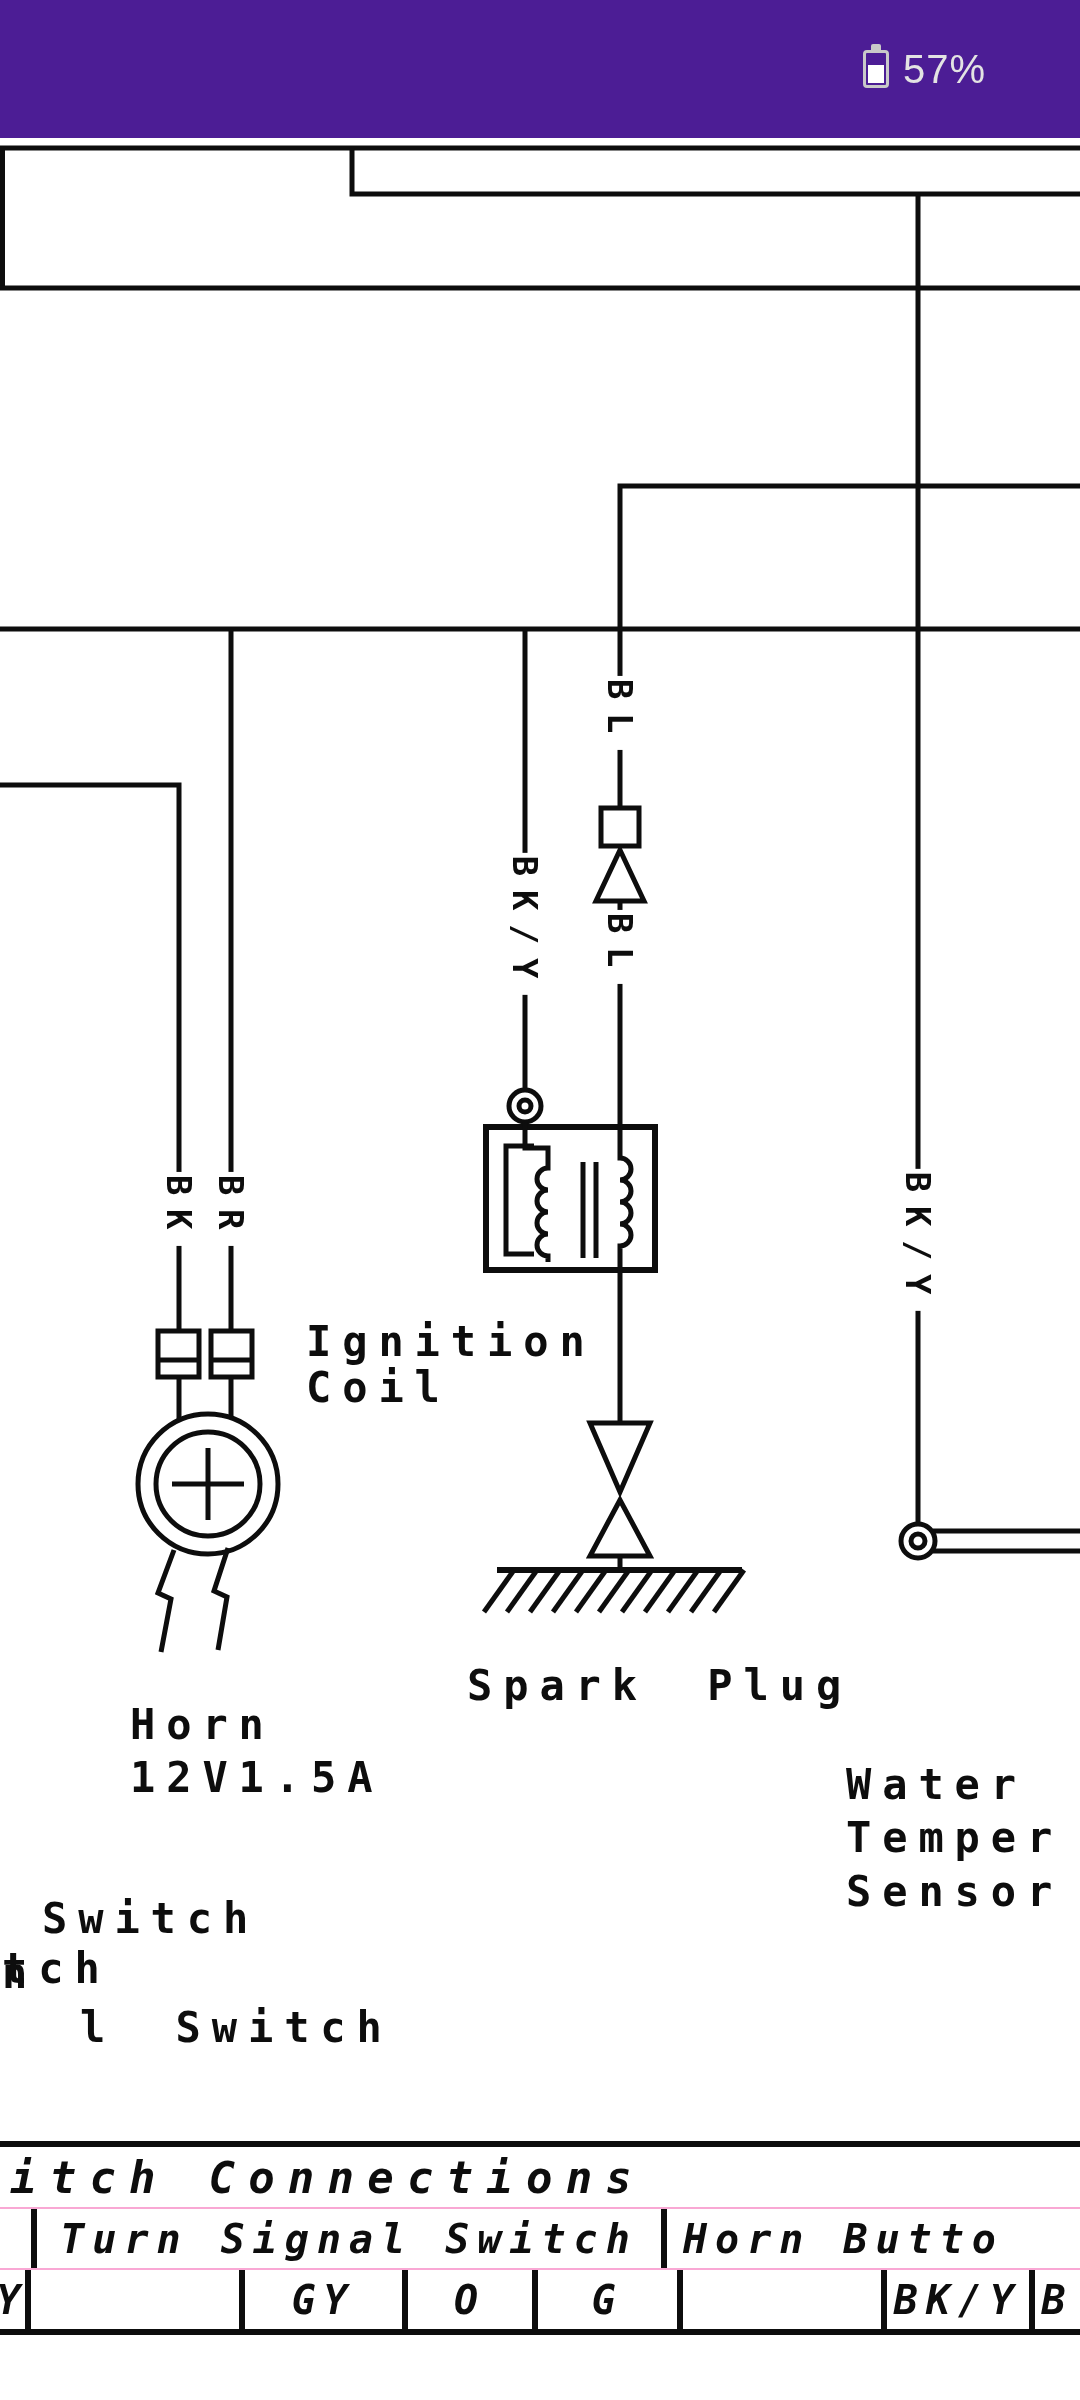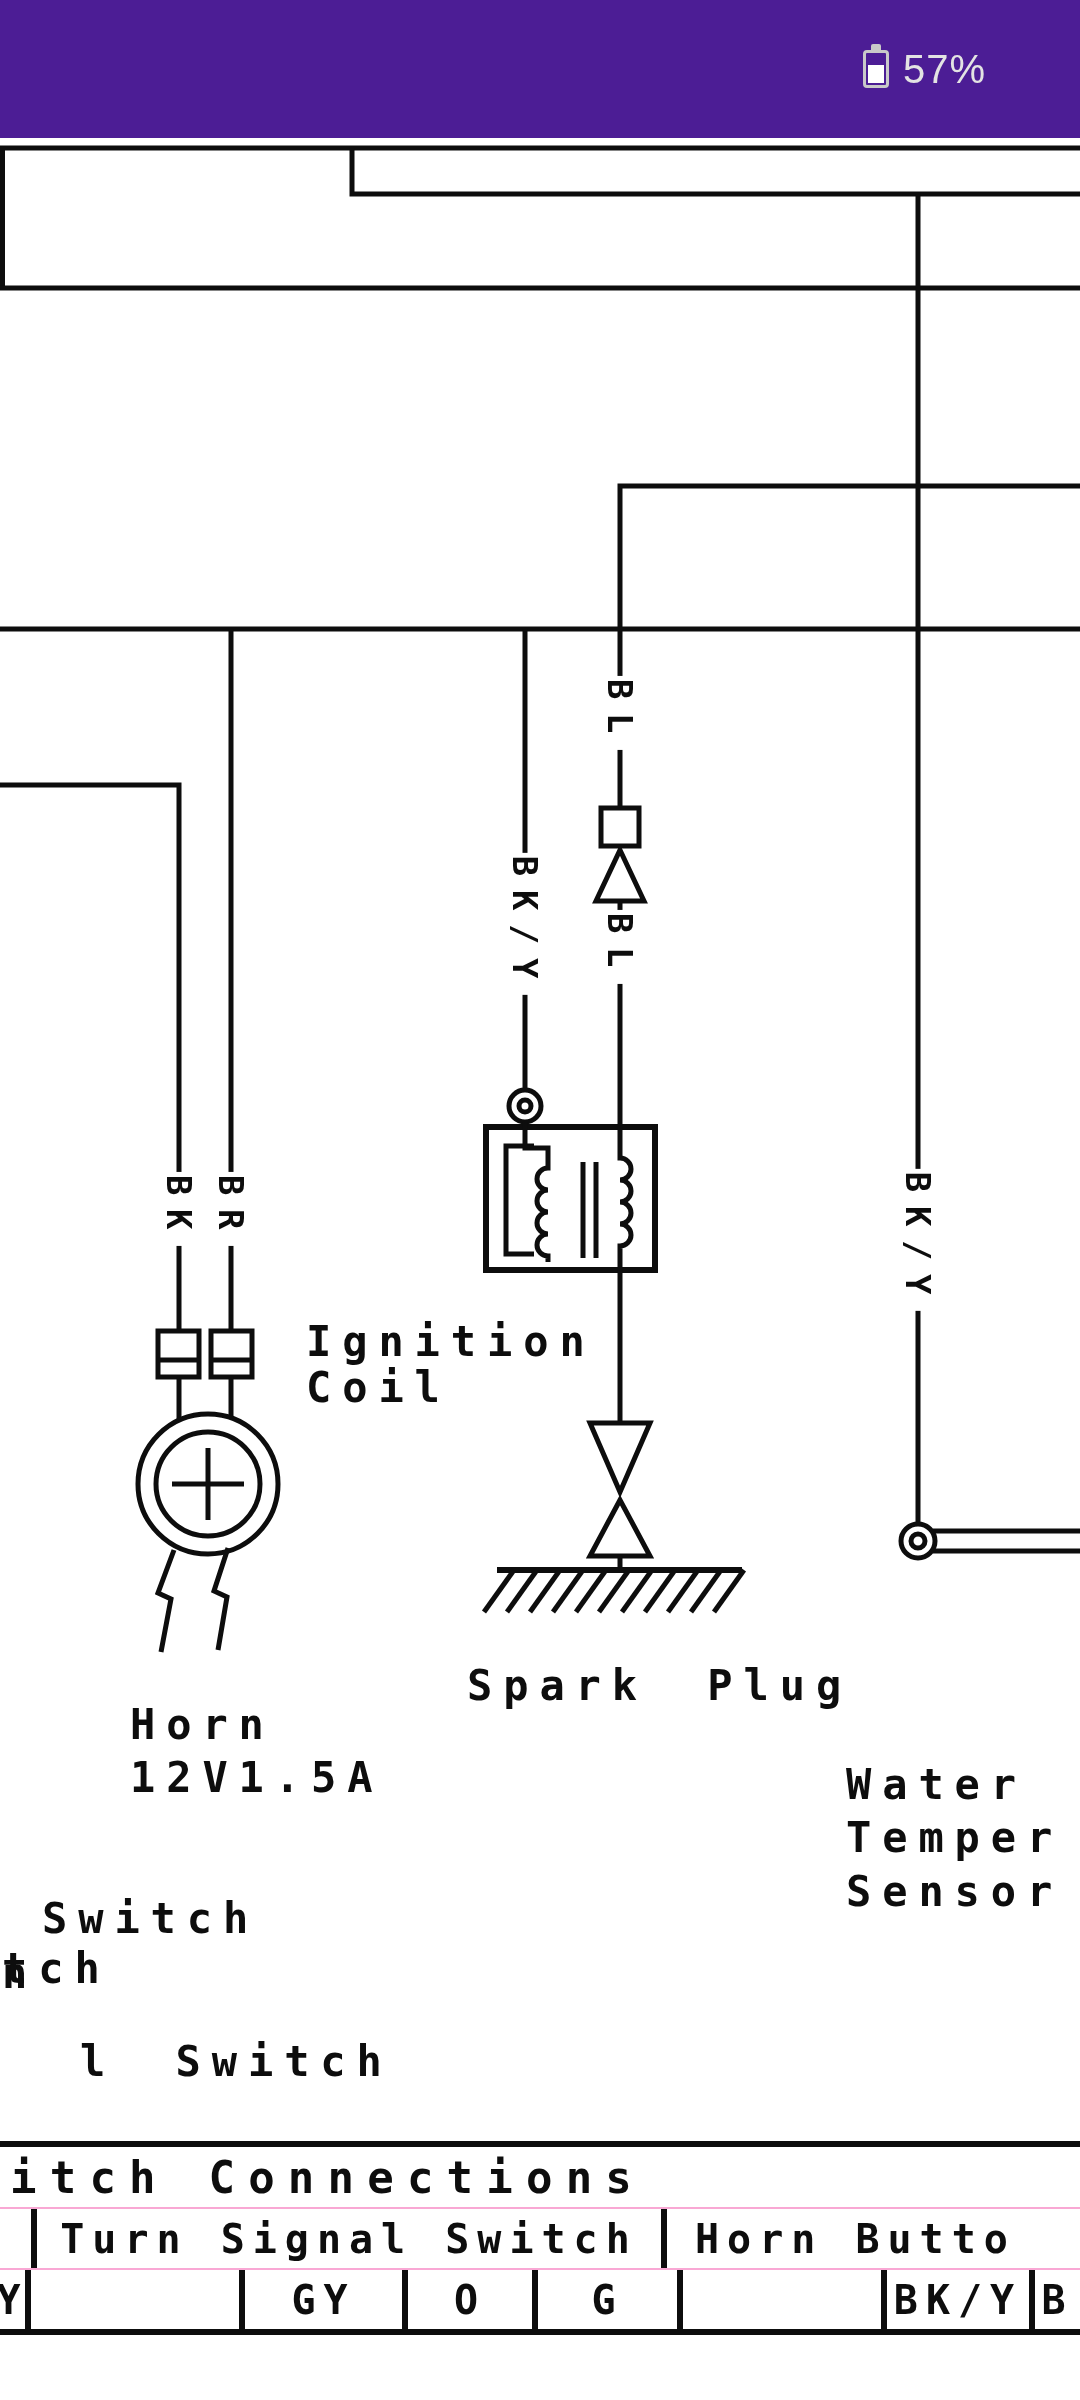--- a/index.html
+++ b/index.html
@@ -23,26 +23,26 @@
           transform:translate(-50%,-50%) rotate(90deg);}
   
   .wtable{position:absolute;left:0;top:2141px;width:1080px;z-index:2;background:#ffffff;
           border-top:6px solid #0d0d0d;border-bottom:6px solid #0d0d0d;box-sizing:border-box;}
   .trow{display:flex;width:100%;box-sizing:border-box;}
   .trow + .trow{border-top:2px solid #f9a8d4;}
   .thead{height:60px;}
   .tgroup{height:61px;}
   .tvals{height:61px;}
   .tcell{display:flex;align-items:center;justify-content:center;box-sizing:border-box;
-         font-weight:bold;font-size:40px;letter-spacing:0.2em;white-space:nowrap;}
+         font-weight:bold;font-size:40px;letter-spacing:0.2em;white-space:nowrap;font-style:italic;}
   .bR{border-right:6px solid #0d0d0d;}
   .header-cell{width:100%;justify-content:flex-start;padding-left:10px;font-size:44px;letter-spacing:0.3em;}
   .g0{width:37px;}
   .g1{width:630px;}
-  .g2{flex:1;justify-content:flex-start;padding-left:28px;}
+  .g2{flex:1;justify-content:flex-start;padding-left:16px;}
   .v1{width:31px;}
   .v2{width:214px;}
   .v3{width:163px;}
   .v4{width:130px;}
   .v5{width:145px;}
   .v6{width:204px;}
   .v7{width:148px;}
   .v8{flex:1;}
 </style>
 </head>
@@ -141,21 +141,21 @@
   <div class="hlabel" style="left:306px;top:1364px;">Coil</div>
   <div class="hlabel" style="left:467px;top:1662px;">Spark Plug</div>
   <div class="hlabel" style="left:130px;top:1701px;">Horn</div>
   <div class="hlabel" style="left:130px;top:1754px;">12V1.5A</div>
   <div class="hlabel" style="left:846px;top:1761px;">Water</div>
   <div class="hlabel" style="left:846px;top:1814px;">Temper</div>
   <div class="hlabel" style="left:846px;top:1868px;">Sensor</div>
 
   <div class="hlabel" style="left:42px;top:1895px;">Switch</div>
   <div class="hlabel" style="left:2px;top:1950px;">n</div>
-  <div class="hlabel" style="left:80px;top:2004px;margin-top:34px;">l Switch</div>
+  <div class="hlabel" style="left:80px;top:2004px;">l Switch</div>
   <div class="hlabel" style="left:2px;top:1945px;text-align:center;">tch</div>
 
   <div class="wtable">
     <div class="trow thead">
       <div class="tcell header-cell">itch Connections</div>
     </div>
     <div class="trow tgroup">
       <div class="tcell g0 bR"></div>
       <div class="tcell g1 bR">Turn Signal Switch</div>
       <div class="tcell g2">Horn Butto</div>

